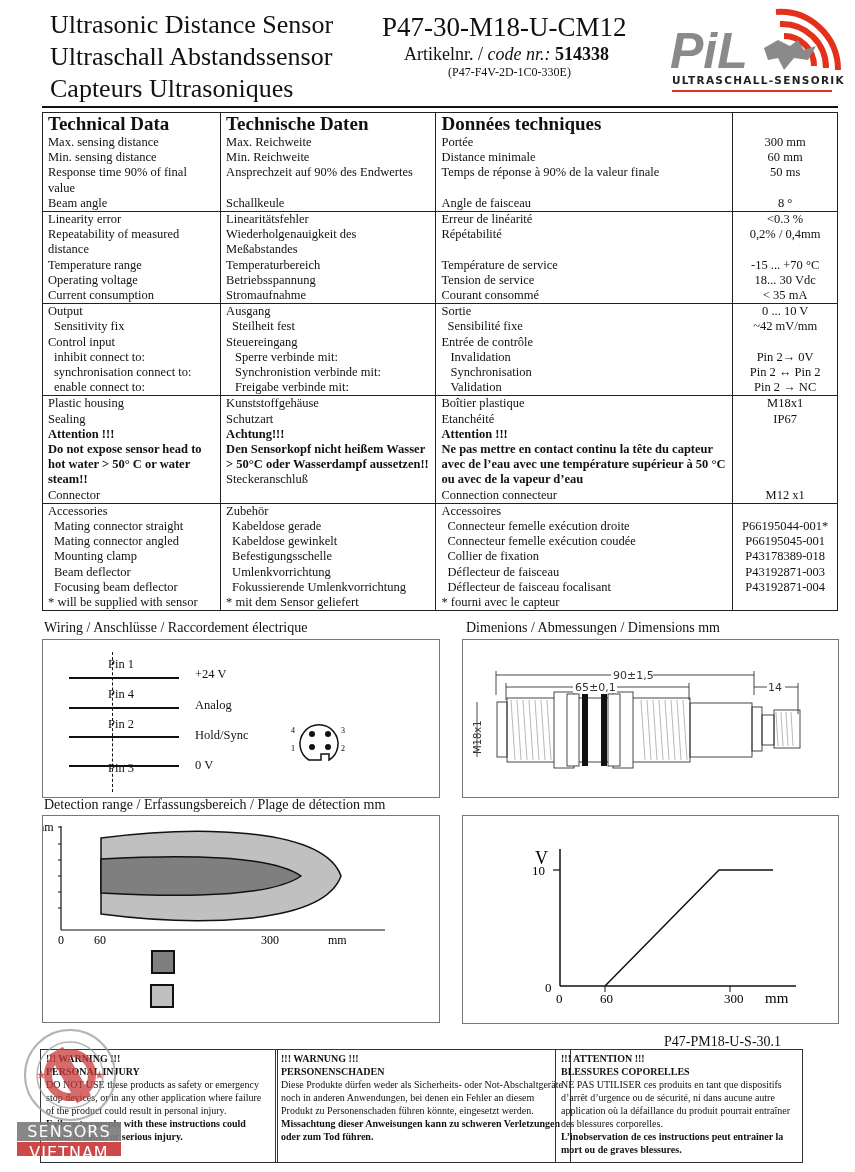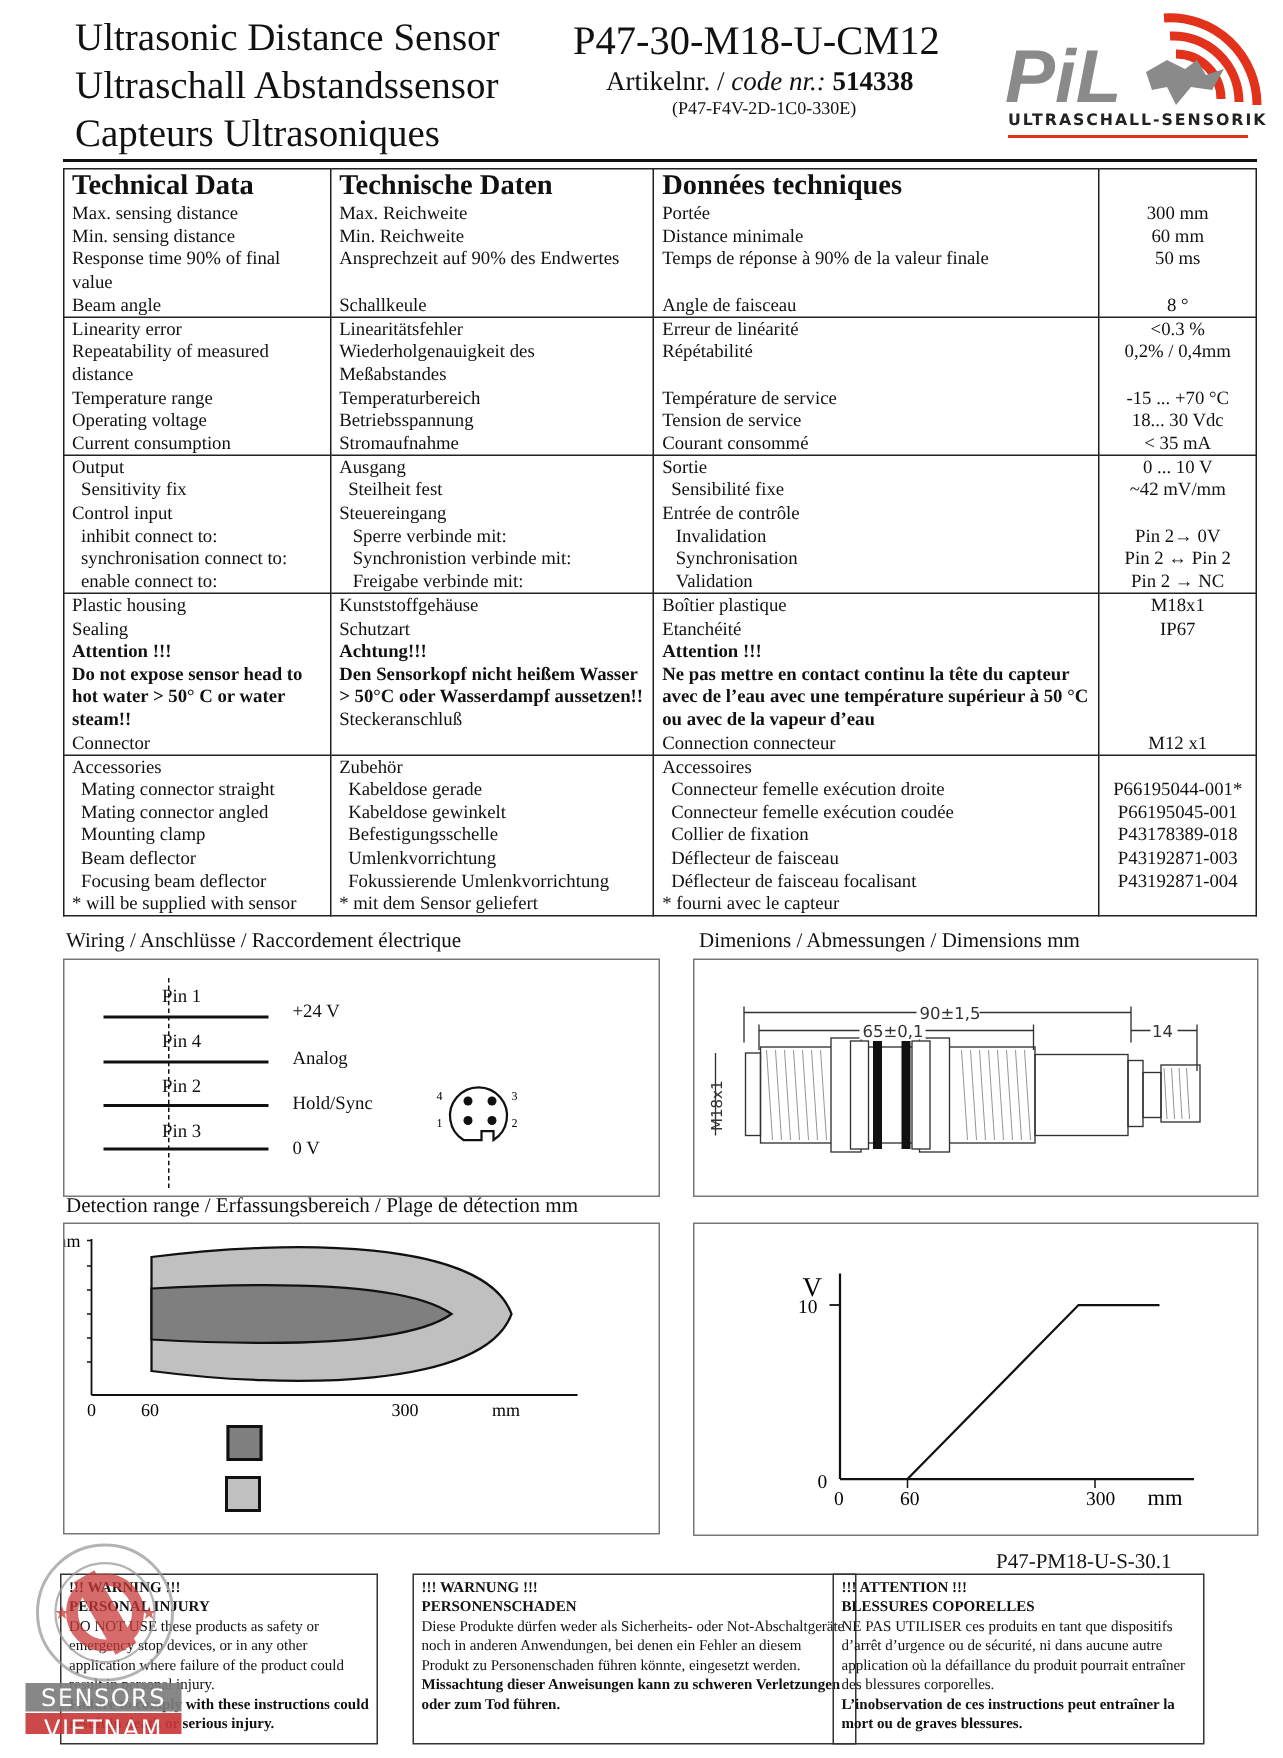--- a/index.html
+++ b/index.html
@@ -282,21 +282,21 @@
   <div class="wire-label" style="left:152px; top:27px;">+24 V</div>
 
   <div class="wire-label" style="left:65px; top:47px;">Pin 4</div>
   <div class="wire-line" style="left:26px; top:67px; width:110px;"></div>
   <div class="wire-label" style="left:152px; top:58px;">Analog</div>
 
   <div class="wire-label" style="left:65px; top:77px;">Pin 2</div>
   <div class="wire-line" style="left:26px; top:96px; width:110px;"></div>
   <div class="wire-label" style="left:152px; top:88px;">Hold/Sync</div>
 
-  <div class="wire-label" style="left:65px; top:107px;">Pin 3</div>
+  <div class="wire-label" style="left:65px; top:121px;">Pin 3</div>
   <div class="wire-line" style="left:26px; top:125px; width:110px;"></div>
   <div class="wire-label" style="left:152px; top:118px;">0 V</div>
 
   <svg style="position:absolute; left:240px; top:80px;" width="72" height="50" viewBox="0 0 72 50">
     <path d="M26 42 A19 19 0 1 1 46 42 L46 36 L38 36 L38 42 Z" fill="none" stroke="#111" stroke-width="1.5" transform="translate(0,-2)"></path>
     <circle cx="29" cy="14" r="3" fill="#111"></circle>
     <circle cx="45" cy="14" r="3" fill="#111"></circle>
     <circle cx="29" cy="27" r="3" fill="#111"></circle>
     <circle cx="45" cy="27" r="3" fill="#111"></circle>
     <text x="8" y="13" font-size="8" font-family="Liberation Serif, serif">4</text>
@@ -412,21 +412,21 @@
     <text x="82" y="176" font-size="13" font-family="Liberation Serif, serif">0</text>
     <text x="93" y="187" font-size="13" font-family="Liberation Serif, serif">0</text>
     <text x="137" y="187" font-size="13" font-family="Liberation Serif, serif">60</text>
     <text x="261" y="187" font-size="13" font-family="Liberation Serif, serif">300</text>
     <text x="302" y="187" font-size="15" font-family="Liberation Serif, serif">mm</text>
   </svg>
 </div>
 
 <div class="docref">P47-PM18-U-S-30.1</div>
 
-<div class="warn" style="left:40px; width:212px;">
+<div class="warn" style="left:40px; width:238px;">
   <span class="w-h">!!! WARNING !!!</span>
   <span class="w-h">PERSONAL INJURY</span>
   <span>DO NOT USE these products as safety or emergency stop devices, or in any other application where failure of the product could result in personal injury.</span>
   <b style="display:block">Failure to comply with these instructions could result in death or serious injury.</b>
 </div>
 <div class="warn" style="left:275px; width:296px;">
   <span class="w-h">!!! WARNUNG !!!</span>
   <span class="w-h">PERSONENSCHADEN</span>
   <span>Diese Produkte dürfen weder als Sicherheits- oder Not-Abschaltgeräte noch in anderen Anwendungen, bei denen ein Fehler an diesem Produkt zu Personenschaden führen könnte, eingesetzt werden.</span>
   <b style="display:block">Missachtung dieser Anweisungen kann zu schweren Verletzungen oder zum Tod führen.</b>

